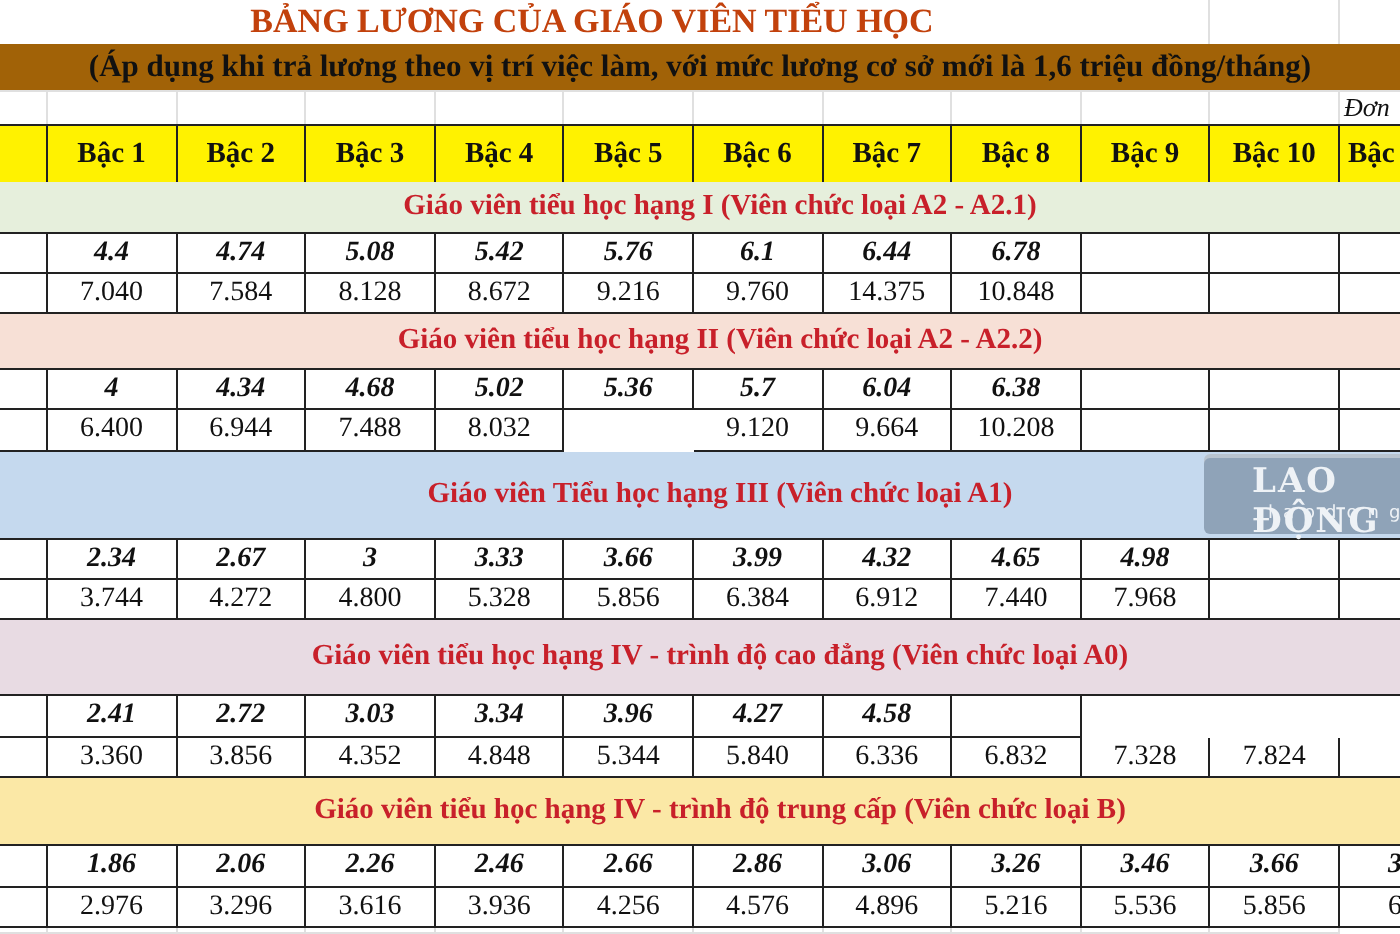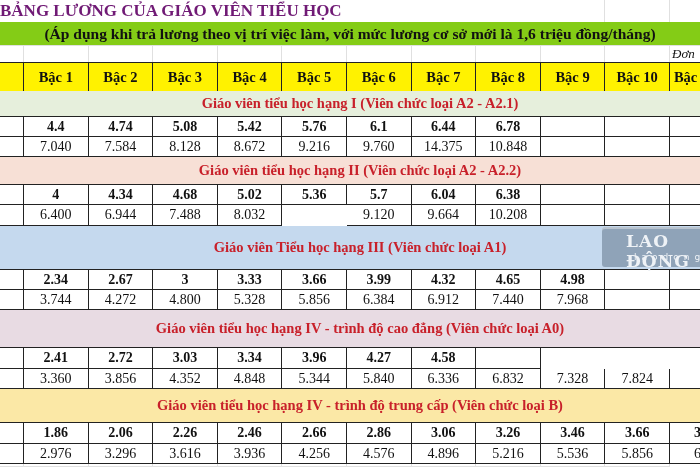--- a/index.html
+++ b/index.html
@@ -1,30 +1,30 @@
 <!DOCTYPE html>
 <html><head>
 <meta charset="utf-8">
 <style>
   html, body { margin:0; padding:0; }
   body { width:700px; height:467px; overflow:hidden; background:#ffffff; position:relative; font-family:"Liberation Serif", "DejaVu Serif", serif; }
   .abs { position:absolute; }
-  .title { left:0; top:0; width:592px; height:22px; text-align:left; font-weight:bold; font-size:17px; line-height:22px; color:#701a75; }
+  .title { left:0; top:0; width:592px; height:22px; text-align:center; font-weight:bold; font-size:17px; line-height:22px; color:#c2410c; }
   .subtitle { left:0; top:22px; width:700px; height:23px; text-align:center; font-weight:bold; font-size:15.5px; line-height:23px; color:#111; }
   .unit { left:672px; top:45px; height:17px; font-style:italic; font-size:13px; line-height:17px; color:#111; white-space:nowrap; }
   .gridrow { position:absolute; left:0; width:720px; display:flex; }
   .cell { box-sizing:border-box; flex:0 0 auto; text-align:center; border-right:1px solid #222; border-bottom:1px solid #222; overflow:hidden; white-space:nowrap; color:#111; }
   .c0 { width:24px; }
   .cn { width:64.6px; }
   .faint .cell { border-color:#e0e0e0; }
   .hdr { top:62px; height:29px; background:#fff200; border-top:1px solid #222; }
   .hdr .cell { font-weight:bold; font-size:14.5px; line-height:28px; }
   .band { position:absolute; left:0; width:720px; text-align:center; font-weight:bold; font-size:14.5px; color:#c8202a; box-sizing:border-box; border-bottom:1px solid #222; }
   .band span { display:inline-block; }
-  .coef .cell { font-weight:bold; font-size:14px; }
+  .coef .cell { font-weight:bold; font-size:14px;font-style:italic; }
   .sal .cell { font-size:14px; }
   .wm { left:602px; top:229px; width:110px; height:38px; background:#8fa3b8; border-radius:3px 0 0 3px; color:#eef2f6; box-shadow:0 -2px 0 #b9c4cf; }
   .wm .t1 { font-family:"DejaVu Serif", serif; font-weight:bold; font-size:17px; letter-spacing:1px; position:absolute; left:24px; top:2px; }
   .wm .t2 { font-family:"DejaVu Sans", sans-serif; font-size:9px; letter-spacing:5px; position:absolute; left:32px; top:23px; }
 </style>
 </head>
 <body>
 
 <div class="gridrow faint" style="top:0;height:62px;">
   <div class="cell c0" style="height:62px;border-bottom:none;"></div>
@@ -35,21 +35,21 @@
   <div class="cell cn" style="height:62px;border-bottom:none;"></div>
     <div class="cell cn" style="height:62px;border-bottom:none;"></div>
   <div class="cell cn" style="height:62px;border-bottom:none;"></div>
     <div class="cell cn" style="height:62px;border-bottom:none;"></div>
   <div class="cell cn" style="height:62px;border-bottom:none;"></div>
     <div class="cell cn" style="height:62px;border-bottom:none;"></div>
 </div>
 <div class="abs" style="left:0;top:45px;width:700px;border-top:1px solid #e0e0e0;"></div>
 
 <div class="abs title" style="background:#fff;">BẢNG LƯƠNG CỦA GIÁO VIÊN TIỂU HỌC</div>
-<div class="abs subtitle" style="background:#84cc16;">(Áp dụng khi trả lương theo vị trí việc làm, với mức lương cơ sở mới là 1,6 triệu đồng/tháng)</div>
+<div class="abs subtitle" style="background:#a16207;">(Áp dụng khi trả lương theo vị trí việc làm, với mức lương cơ sở mới là 1,6 triệu đồng/tháng)</div>
 <div class="abs unit">Đơn</div>
 
 <div class="gridrow hdr">
   <div class="cell c0"></div>
   <div class="cell cn">Bậc 1</div>
   <div class="cell cn">Bậc 2</div>
   <div class="cell cn">Bậc 3</div>
   <div class="cell cn">Bậc 4</div>
   <div class="cell cn">Bậc 5</div>
   <div class="cell cn">Bậc 6</div>

